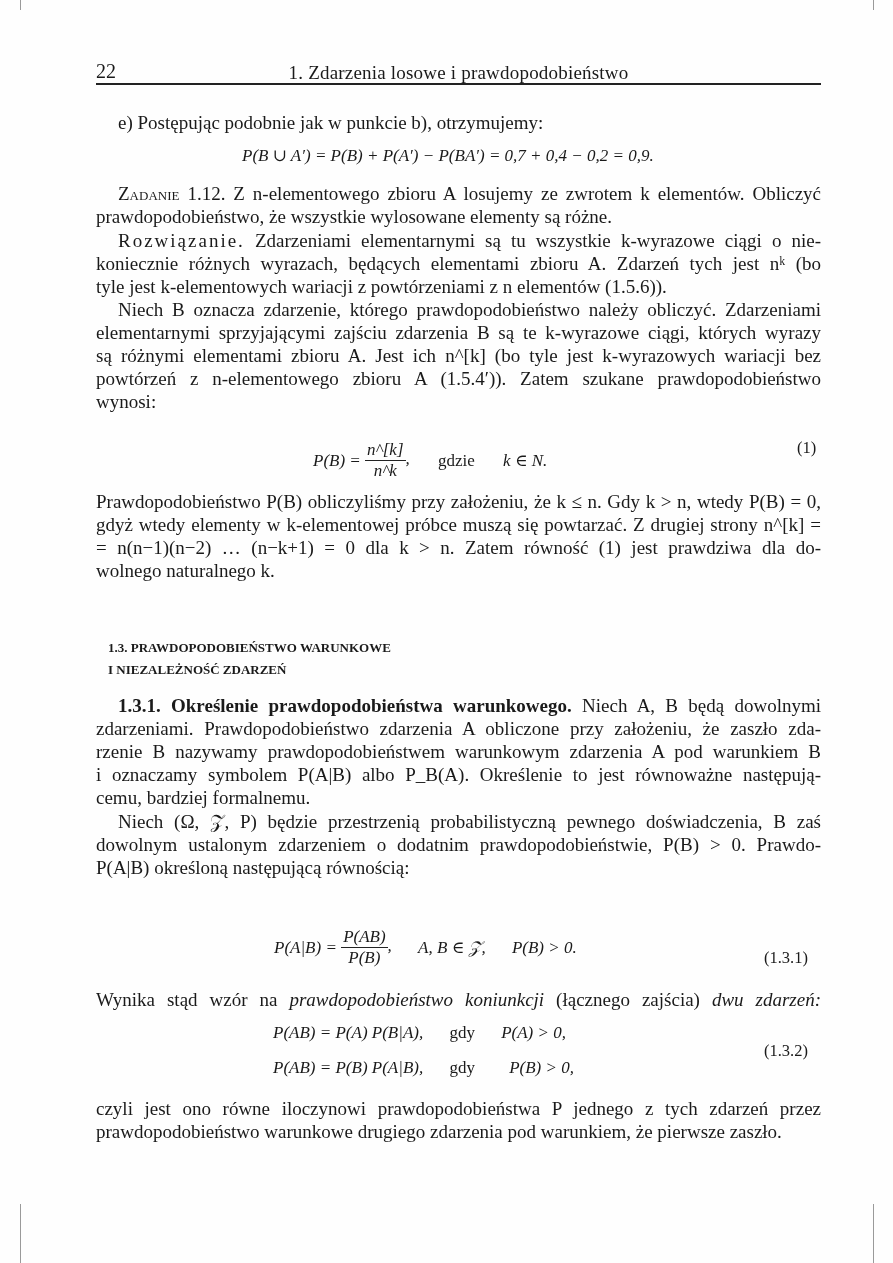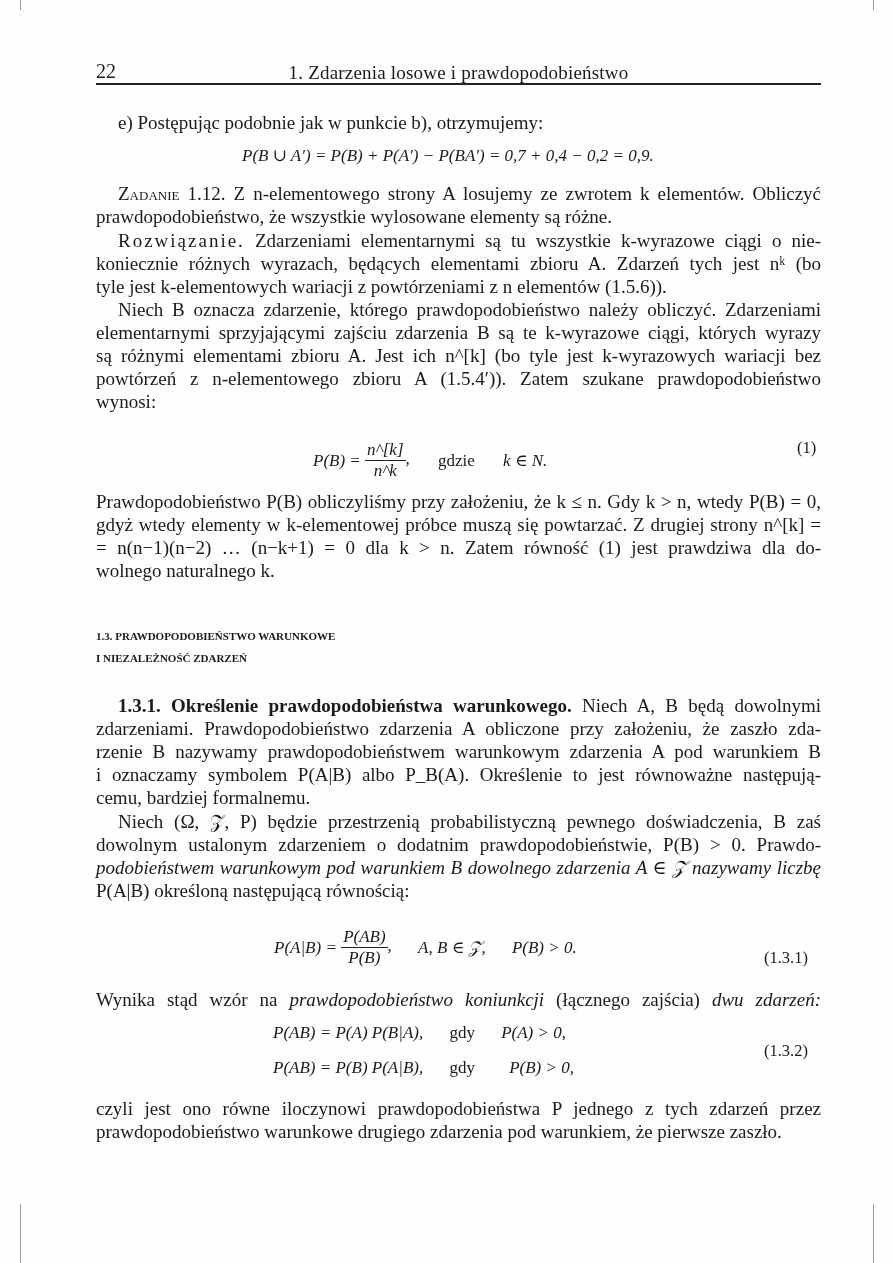--- a/index.html
+++ b/index.html
@@ -16,21 +16,21 @@
   .jl { text-align:justify; text-align-last:justify; display:block; }
   .eq { position:absolute; font-size:17px; white-space:nowrap; font-style:italic; }
   .eq .up { font-style:normal; }
   .eqno { position:absolute; font-size:16.5px; white-space:nowrap; }
   i, .it { font-style:italic; }
   .sc { font-variant:small-caps; }
   .sp { letter-spacing:2px; }
   .frac { display:inline-block; vertical-align:middle; text-align:center; position:relative; }
   .frac .n { display:block; border-bottom:1px solid #222; padding:0 2px; line-height:20px; }
   .frac .d { display:block; line-height:20px; }
-  h2 { position:absolute; left:96px; margin:0; font-size:11px; font-weight:bold; line-height:22px; }
+  h2 { position:absolute; left:96px; margin:12px; font-size:13px; font-weight:bold; line-height:22px; }
 </style>
 </head>
 <body>
 
 <div class="mark" style="left:20px;top:0;height:10px;"></div>
 <div class="mark" style="left:873px;top:0;height:10px;"></div>
 <div class="mark" style="left:20px;top:1204px;height:59px;"></div>
 <div class="mark" style="left:873px;top:1204px;height:59px;"></div>
 
 <div class="hdr">
@@ -40,21 +40,21 @@
 <div class="rule"></div>
 
 <div class="blk" style="top:111px;left:118px;width:700px;">
   <span>e) Postępując podobnie jak w punkcie b), otrzymujemy:</span>
 </div>
 <div class="eq" style="left:230px;top:145px;margin-left:12px;">
   <span>P(B ∪ A′) = P(B) + P(A′) − P(BA′) = 0,7 + 0,4 − 0,2 = 0,9.</span>
 </div>
 
 <div class="blk" style="top:182px;">
-  <span class="jl ind"><span class="sc">Zadanie</span> <span>1.12.</span> <span>Z n-elementowego strony A losujemy ze zwrotem k elementów. Obliczyć</span></span>
+  <span class="jl ind"><span class="sc">Zadanie</span> <span>1.12.</span> <span>Z n-elementowego zbioru A losujemy ze zwrotem k elementów. Obliczyć</span></span>
   <span class="line">prawdopodobieństwo, że wszystkie wylosowane elementy są różne.</span>
 </div>
 
 <div class="blk" style="top:229px;">
   <span class="jl ind"><span class="sp">Rozwiązanie.</span> <span>Zdarzeniami elementarnymi są tu wszystkie k-wyrazowe ciągi o nie-</span></span>
   <span class="jl">koniecznie różnych wyrazach, będących elementami zbioru A. Zdarzeń tych jest nᵏ (bo</span>
   <span class="line">tyle jest k-elementowych wariacji z powtórzeniami z n elementów (1.5.6)).</span>
 </div>
 
 <div class="blk" style="top:298px;">
@@ -92,21 +92,20 @@
   <span class="jl ind"><b>1.3.1. Określenie prawdopodobieństwa warunkowego.</b> <span>Niech A, B będą dowolnymi</span></span>
   <span class="jl">zdarzeniami. Prawdopodobieństwo zdarzenia A obliczone przy założeniu, że zaszło zda-</span>
   <span class="jl">rzenie B nazywamy prawdopodobieństwem warunkowym zdarzenia A pod warunkiem B</span>
   <span class="jl">i oznaczamy symbolem P(A|B) albo P_B(A). Określenie to jest równoważne następują-</span>
   <span class="line">cemu, bardziej formalnemu.</span>
 </div>
 
 <div class="blk" style="top:810px;">
   <span class="jl ind">Niech (Ω, 𝒵, P) będzie przestrzenią probabilistyczną pewnego doświadczenia, B zaś</span>
   <span class="jl">dowolnym ustalonym zdarzeniem o dodatnim prawdopodobieństwie, P(B) &gt; 0. Prawdo-</span>
-  <span class="jl it">podobieństwem warunkowym pod warunkiem B dowolnego zdarzenia A ∈ 𝒵 nazywamy liczbę</span>
   <span class="line">P(A|B) określoną następującą równością:</span>
 </div>
 
 <div class="eq" style="left:274px;top:927px;">
   <span style="vertical-align:middle;">P(A|B) =</span>
   <span class="frac">
     <span class="n">P(AB)</span>
     <span class="d">P(B)</span>
   </span>,
   <span style="margin-left:22px;vertical-align:middle;">A, B ∈ 𝒵,</span>

